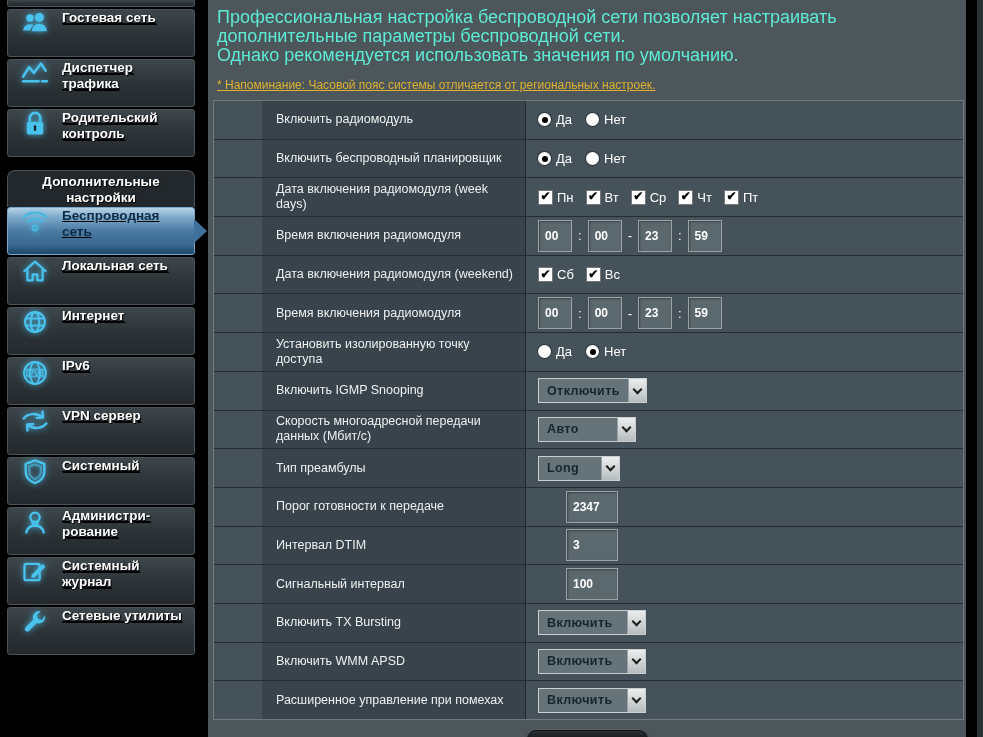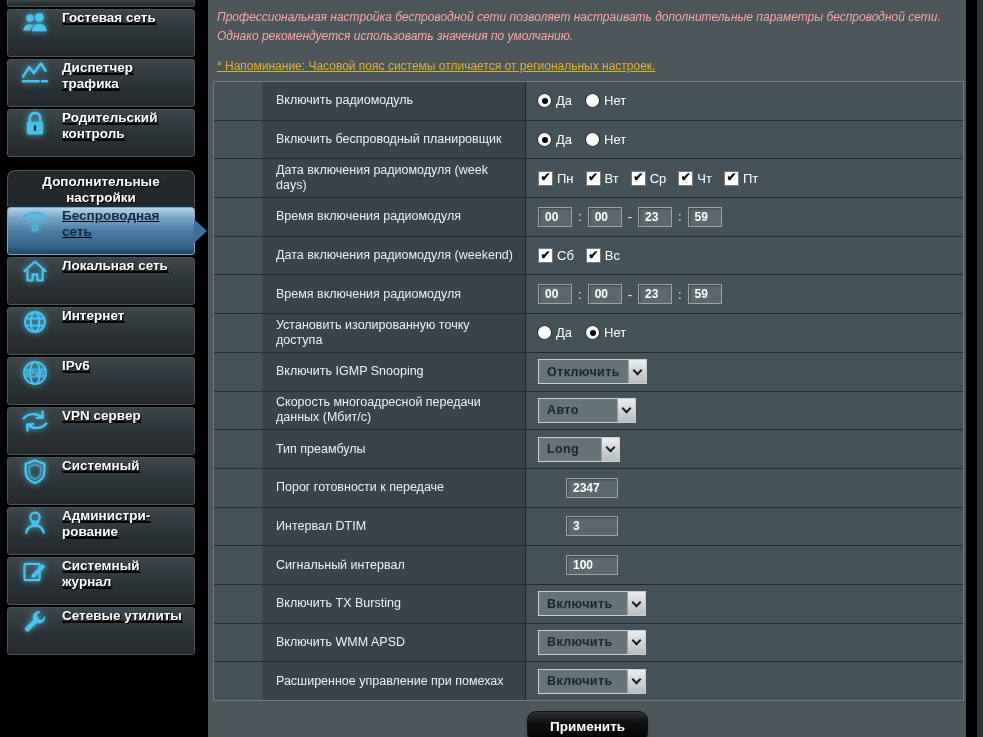--- a/index.html
+++ b/index.html
@@ -35,21 +35,21 @@
     content:"";position:absolute;right:-13px;top:50%;transform:translateY(-50%);
     border-top:12px solid transparent;border-bottom:12px solid transparent;
     border-left:13px solid #3f719c;
   }
   
   .content{
     position:absolute;left:208px;top:0;width:758px;height:737px;
     background:#4c565b;box-sizing:border-box;padding:8px 0 0 5px;
   }
   .edge-strip{position:absolute;left:977px;top:0;width:6px;height:737px;background:#2b3236;}
-  .intro{color:#fca5a5;font-size:12px;line-height:19px;padding-left:4px;font-style:italic;}
+  .intro{color:#5eead4;font-size:18px;line-height:19px;padding-left:4px;}
   .reminder{display:inline-block;margin:13px 0 0 4px;color:#ddb22f;font-size:12px;text-decoration:underline;}
   
   .ftable{margin-top:7px;width:749px;border:1px solid #6e7a80;background:#46525a;}
   .frow{display:flex;height:37.7px;border-bottom:1px solid #222c33;padding-left:48px;}
   .frow:last-child{border-bottom:none;}
   .fcell{display:flex;align-items:center;box-sizing:border-box;}
   .fcell.l{
     width:264px;flex:none;background:#39434b;border-right:1px solid #1f2931;
     color:#eef1f1;font-size:12.5px;line-height:15px;padding:0 10px 0 14px;
   }
@@ -61,21 +61,21 @@
   .radio.sel::after{content:"";position:absolute;left:3.5px;top:3.5px;width:6px;height:6px;border-radius:50%;background:#000;}
   .rlabel{margin:0 14px 0 5px;}
   
   .cb{width:13px;height:13px;background:#fff;border:1px solid #777;display:inline-flex;flex:none;
       align-items:center;justify-content:center;font-size:12px;font-weight:bold;color:#000;line-height:13px;}
   .cb.checked::after{content:"\2714";margin-top:-1px;}
   .cblabel{margin:0 12px 0 4px;}
   
   .tin,.nin{
     background:#5b686e;border:1px solid #9aa4a7;color:#fff;font-weight:bold;font-size:12px;
-    font-family:"Liberation Sans", sans-serif;height:20px;box-sizing:border-box;padding:0 0 0 6px;
+    font-family:"Liberation Sans", sans-serif;height:32px;box-sizing:border-box;padding:0 0 0 6px;
     box-shadow:inset 1px 1px 2px rgba(0,0,0,.35);
   }
   .tin{width:34px;}
   .nin{width:52px;margin-left:28px;}
   .sep{margin:0 6px;color:#fff;}
   
   .select{display:inline-flex;height:23px;border:1px solid #c9cfd0;background:#66747a;cursor:default;}
   .select .txt{min-width:62px;padding:0 8px;color:#16262e;font-weight:bold;font-size:12.5px;
                letter-spacing:.4px;display:flex;align-items:center;}
   .select .arrow{width:17px;border-left:1px solid #98a1a4;background:linear-gradient(180deg,#eceeee,#b6bcbe);

